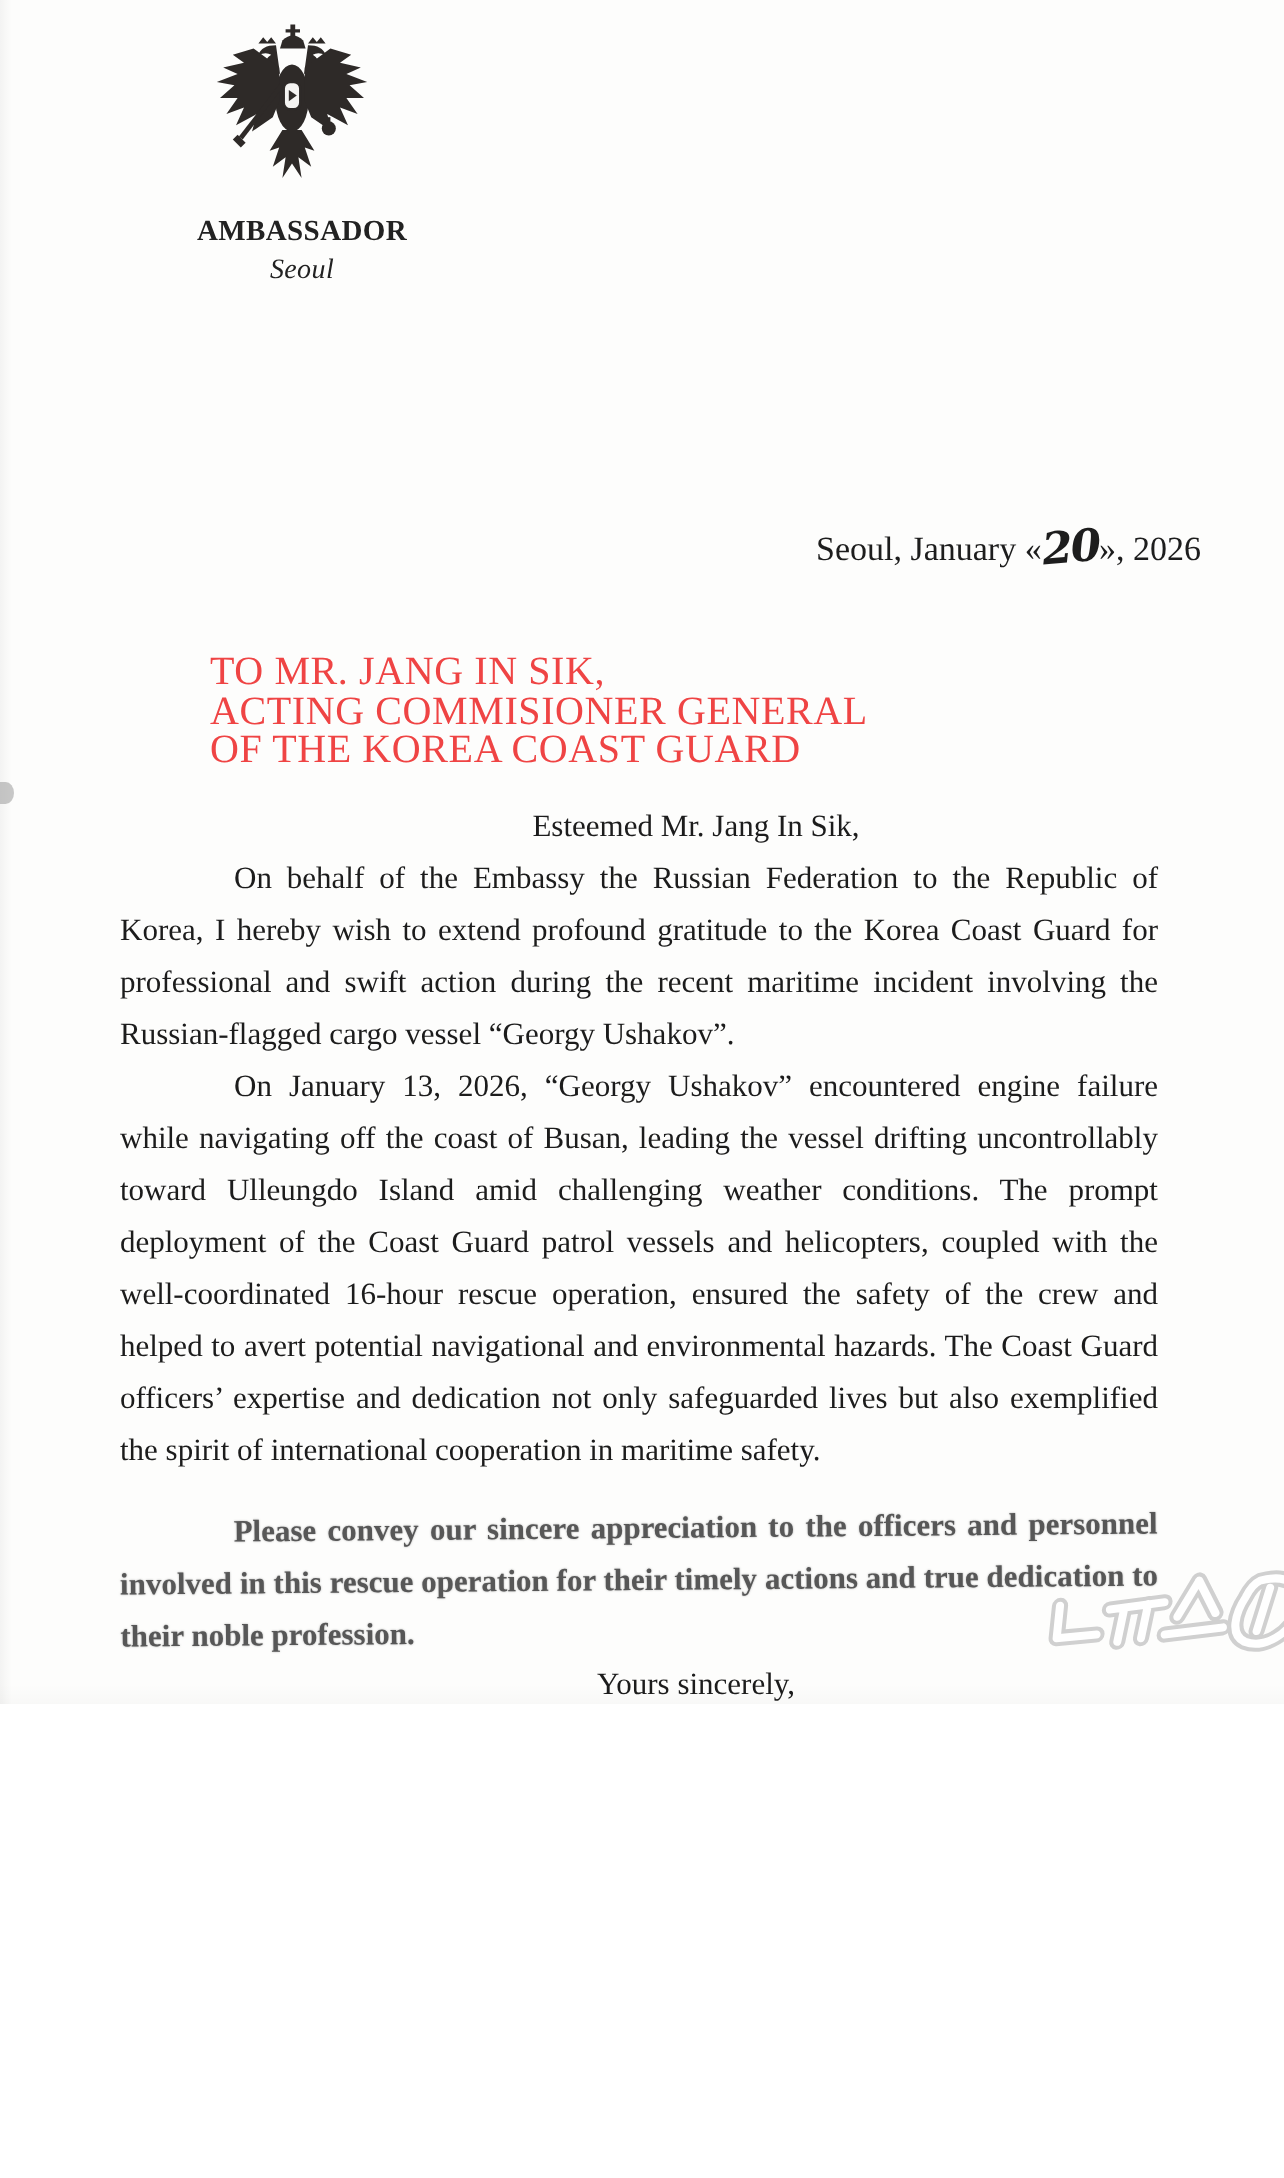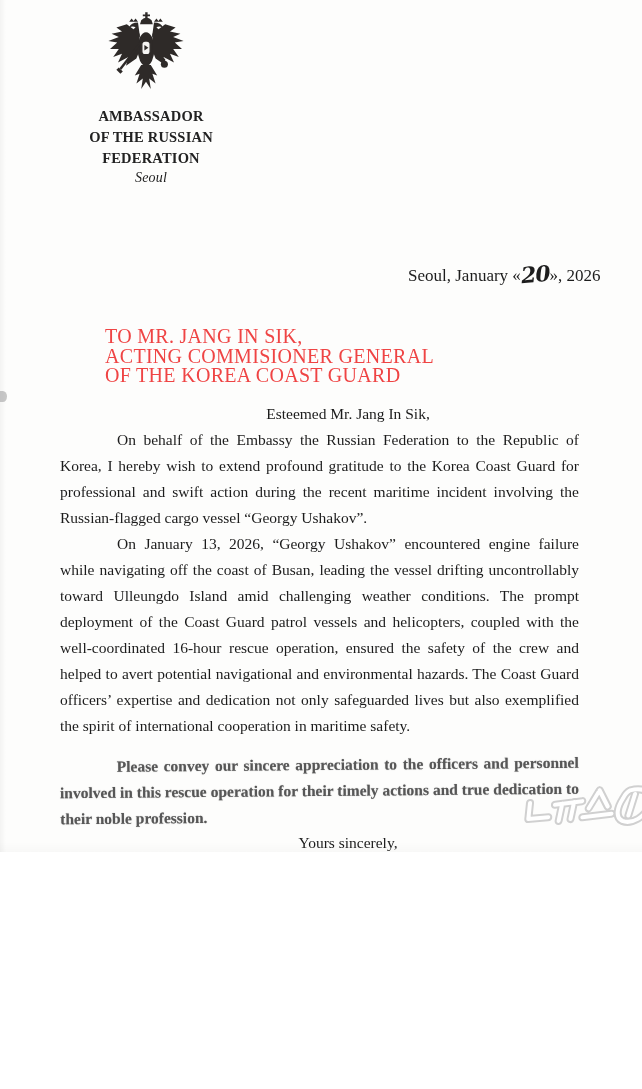--- a/index.html
+++ b/index.html
@@ -96,21 +96,20 @@
       <circle cx="73" cy="65" r="4.4"></circle>
       <path d="M72,58 h2 v3 h-2 z"></path>
     </g>
 
     <rect x="44.8" y="36" width="10.4" height="17" rx="4" fill="#f5f4f2" stroke="#2e2a28" stroke-width="1.6"></rect>
     <path d="M48,41 l5,3.5 -5,3.5 z" fill="#2e2a28"></path>
   </svg>
 
   <div class="letterhead">
     <div>AMBASSADOR</div>
-    <div>OF THE RUSSIAN FEDERATION</div>
     <div class="city">Seoul</div>
   </div>
 
   <div class="dateline"><span>Seoul, January «</span><span class="handwritten-day">20</span><span>», 2026</span></div>
 
   <div class="addressee">
     <div>TO MR. JANG IN SIK,</div>
     <div>ACTING COMMISIONER GENERAL</div>
     <div>OF THE KOREA COAST GUARD</div>
   </div>

